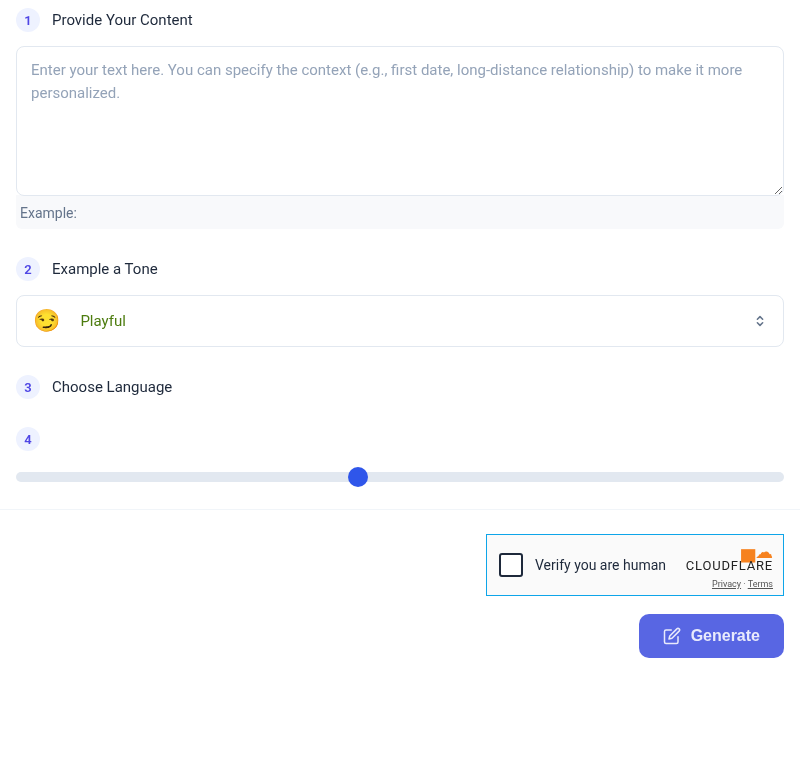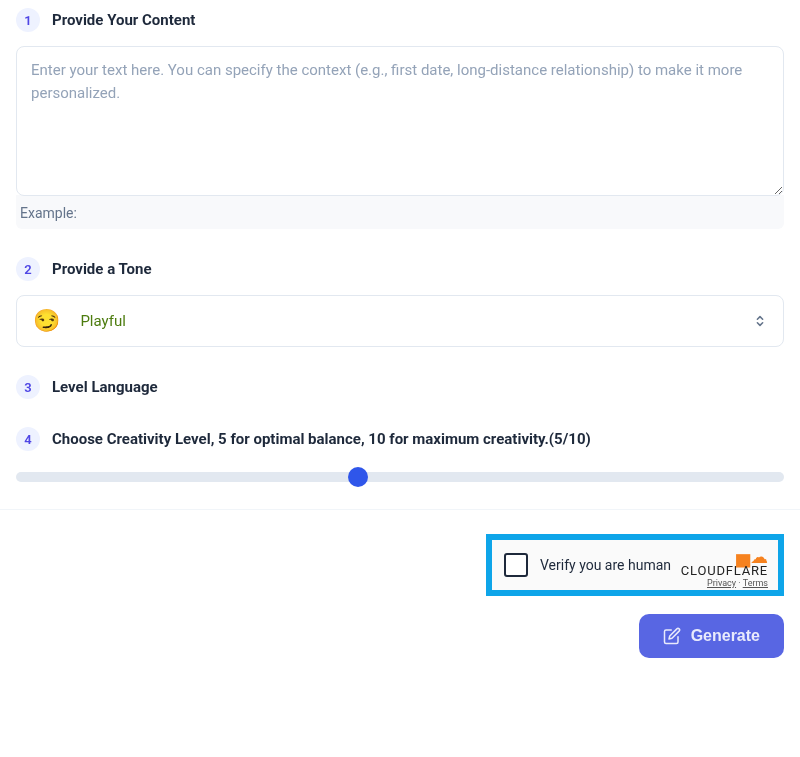--- a/index.html
+++ b/index.html
@@ -33,21 +33,21 @@
       border-radius: 50%;
       background: #eef2ff;
       color: #4f46e5;
       display: flex;
       align-items: center;
       justify-content: center;
       font-weight: 600;
       font-size: 13px;
     }
     .step-title {
-      font-weight: 700;
+      font-weight: 400;
       font-size: 15px;
       color: #1e293b;
     }
     textarea.content-input {
       width: 100%;
       height: 150px;
       border: 1px solid #e2e8f0;
       border-radius: 8px;
       padding: 12px 14px;
       font-family: inherit;
@@ -172,21 +172,21 @@
     }
     .captcha-row {
       display: flex;
       justify-content: flex-end;
       padding: 0 16px;
       margin-bottom: 18px;
     }
     .captcha {
       width: 298px;
       height: 62px;
-      border: 6px solid #0ea5e9;
+      border: 1px solid #0ea5e9;
       background: #fafafa;
       display: flex;
       align-items: center;
       padding: 0 12px;
       gap: 12px;
       position: relative;
     }
     .captcha-check {
       width: 24px;
       height: 24px;
@@ -213,21 +213,21 @@
     .captcha-brand-text {
       font-size: 13px;
       font-weight: 400;
       letter-spacing: 0.8px;
       color: #222;
       margin-top: -2px;
     }
     .captcha-links {
       font-size: 9px;
       color: #555;
-      margin-top: 2px;
+      margin-top: 8px;
     }
     .captcha-links span {
       text-decoration: underline;
       cursor: pointer;
     }
     .button-row {
       display: flex;
       justify-content: flex-end;
       padding: 0 16px 10px 16px;
     }
@@ -261,45 +261,44 @@
     </div>
     <textarea class="content-input" placeholder="Enter your text here. You can specify the context (e.g., first date, long-distance relationship) to make it more personalized." style=""></textarea>
     <div class="example-row">
       <span>Example:</span>
     </div>
   </div>
 
   <div class="step">
     <div class="step-header">
       <div class="step-number">2</div>
-      <div class="step-title">Provide a Tone</div>
+      <div class="step-title">Example a Tone</div>
     </div>
     <div class="select-box">
       <span class="select-emoji">😏</span>
       <span class="select-label">Playful</span>
       <span class="chevrons">
         <svg viewBox="0 0 16 16" fill="none" stroke="currentColor" stroke-width="1.8" stroke-linecap="round" stroke-linejoin="round">
           <path d="M5 6l3-3 3 3"></path>
             <path d="M5 10l3 3 3-3"></path>
         </svg>
       </span>
     </div>
   </div>
 
   <div class="step">
     <div class="step-header">
       <div class="step-number">3</div>
-      <div class="step-title">Level Language</div>
+      <div class="step-title">Choose Language</div>
     </div>
   </div>
 
   <div class="step" style="margin-bottom:16px;">
     <div class="step-header">
       <div class="step-number">4</div>
-      <div class="step-title">Choose Creativity Level, 5 for optimal balance, 10 for maximum creativity.(5/10)</div>
     </div>
     <div class="slider-wrap">
       <input type="range" class="creativity-slider" min="1" max="10" value="5" style="">
     </div>
   </div>
 
 </div>
 
 <hr class="divider">
 

